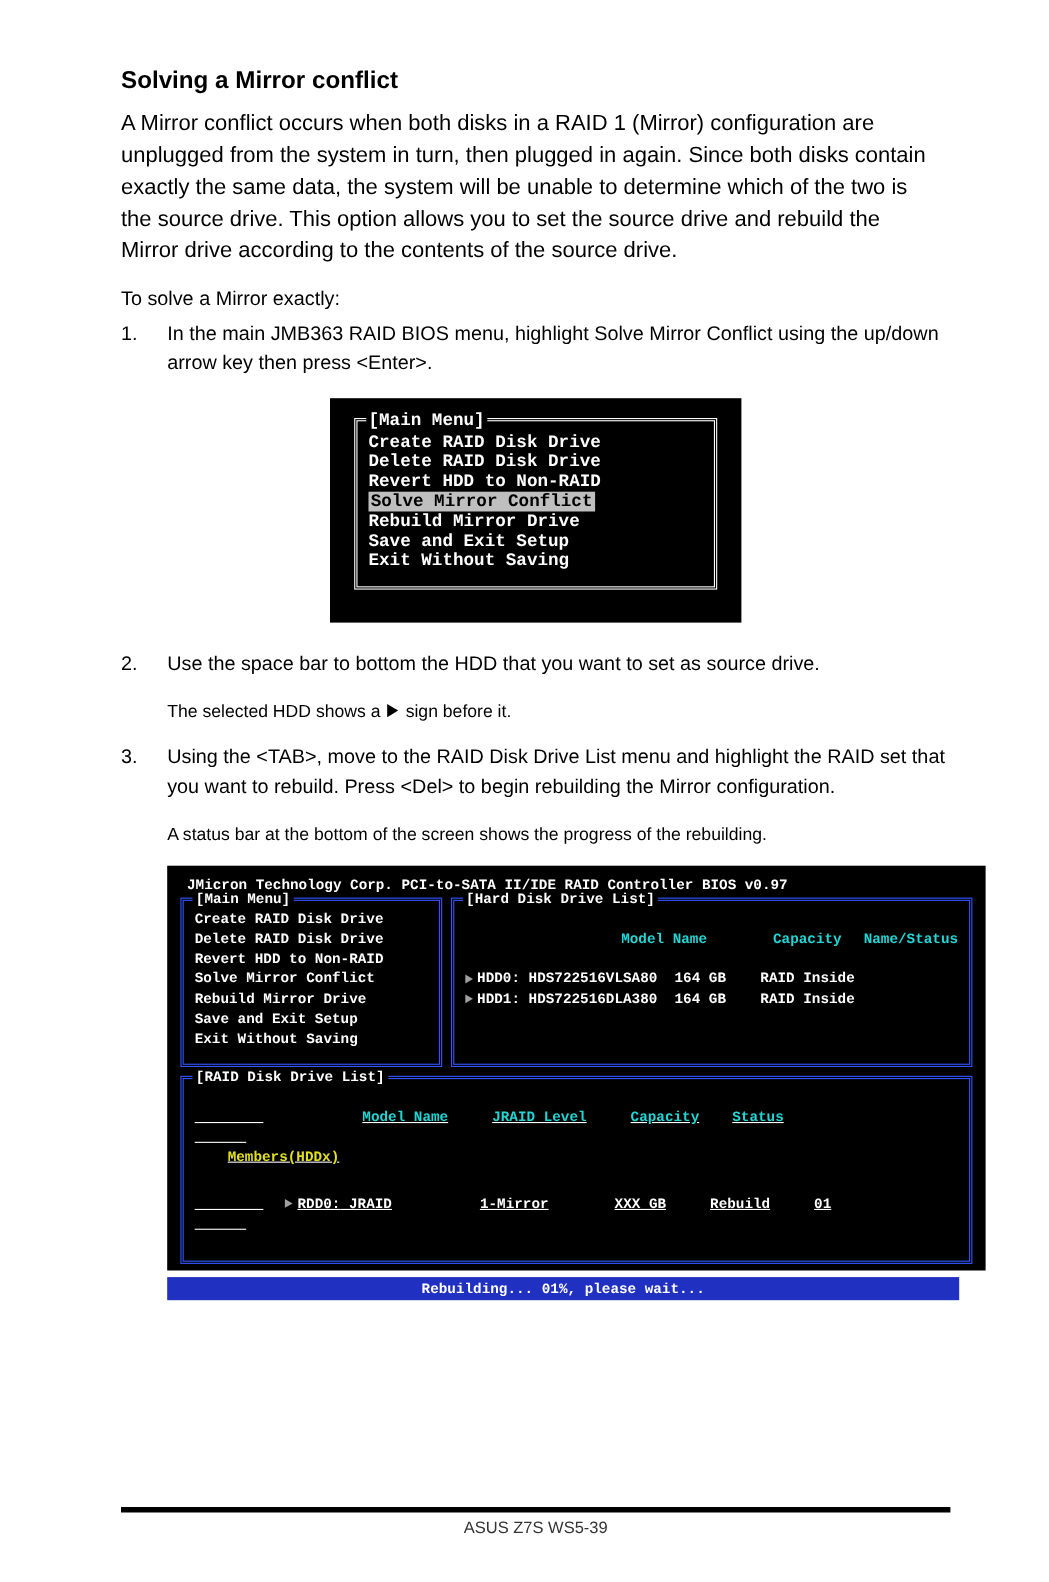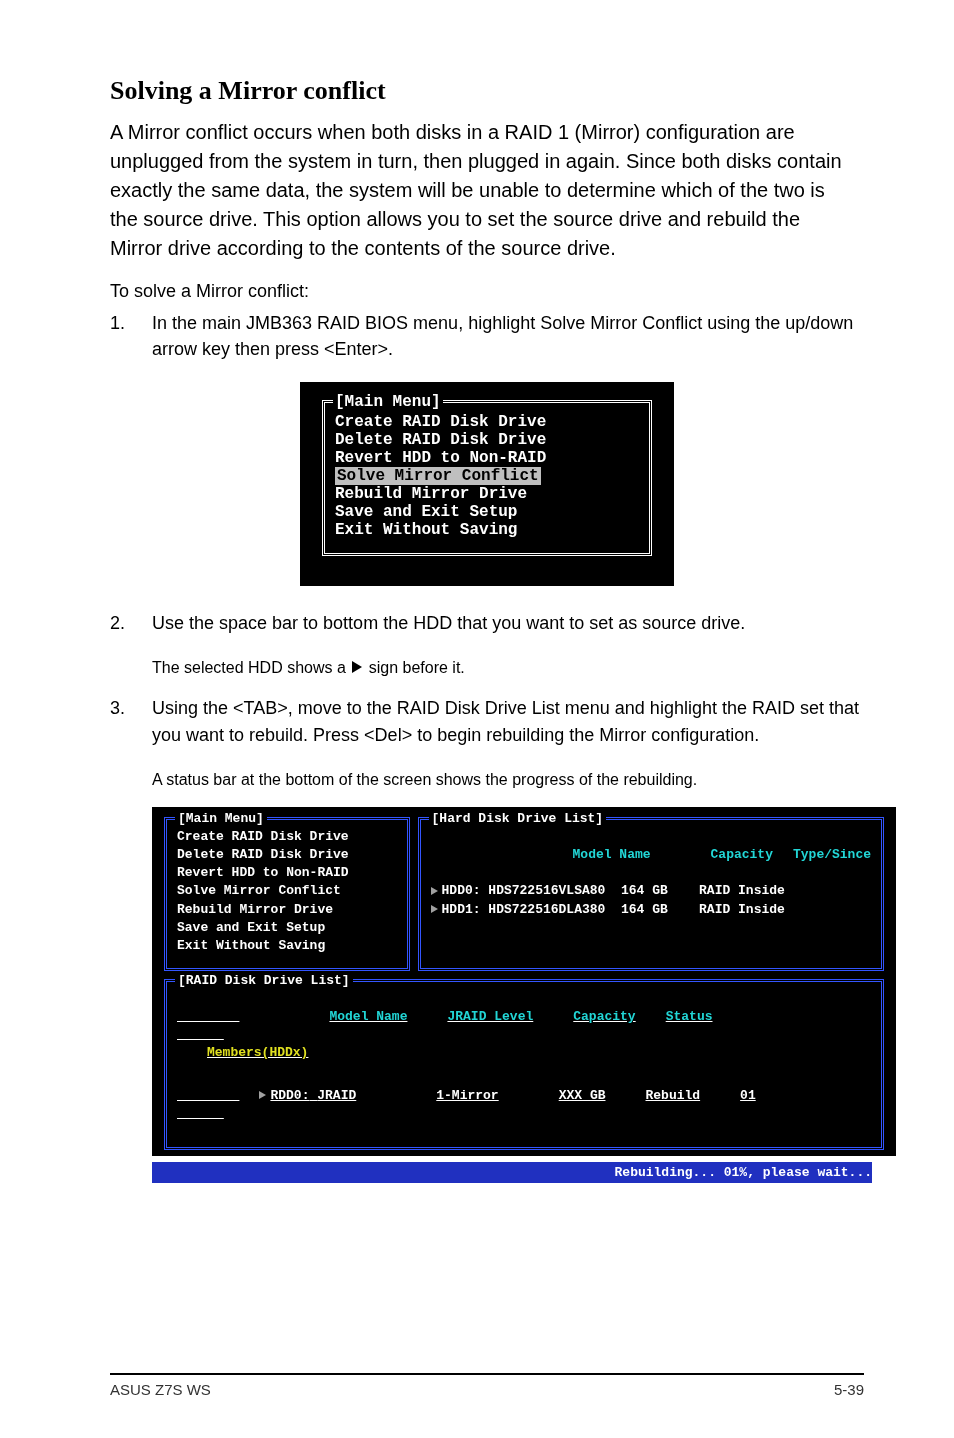--- a/index.html
+++ b/index.html
@@ -10,24 +10,23 @@
     background: #fff;
   }
   .page {
     width: 954px;
     min-height: 1438px;
     box-sizing: border-box;
     padding: 60px 90px 40px 110px;
     position: relative;
   }
   h2.section-title {
-    font-size: 26px;
-    font-weight: bold;
-    margin: 16px 0 12px 0;
-    font-family: Liberation Serif, serif;
+    font-size: 22px;
+    font-weight: bold;
+    margin: 0 0 12px 0;
   }
   p.body {
     font-size: 20px;
     line-height: 1.45;
     margin: 0 16px 18px 0;
   }
   p.lead {
     font-size: 18px;
     margin: 0 0 8px 0;
   }
@@ -135,21 +134,21 @@
   }
   .panel.main { width: 228px; min-height: 130px; }
   .panel.hdd { flex: 1; min-height: 130px; }
   .panel.raid { margin-top: 8px; min-height: 120px; padding-bottom: 24px; text-decoration: underline; }
   .cyan { color: #22d6d6; }
   .yellow { color: #e0e020; }
   .white { color: #fff; }
   .blue-bar {
     background: #2030c0;
     color: #fff;
-    text-align: right;
+    text-align: center;
     padding: 3px 0;
     margin-top: 6px;
     font-family: "Courier New", monospace;
     font-size: 13px;
     font-weight: bold;
     width: 720px;
     margin-left: 42px;
   }
   .panel .line { white-space: pre; line-height: 1.4; }
   .tri-w {
@@ -160,37 +159,37 @@
     border-left: 7px solid #a0a0a0;
     margin-right: 4px;
     vertical-align: middle;
   }
   .footer {
     position: absolute;
     bottom: 40px;
     left: 110px;
     right: 90px;
     display: flex;
-    justify-content: space-between;
+    justify-content: center;
     font-size: 15px;
     color: #333;
-    border-top: 2px solid #000000;
+    border-top: 5px solid #000000;
     padding-top: 6px;
   }
 </style>
 </head>
 <body>
 
 <div class="page">
 
   <h2 class="section-title">Solving a Mirror conflict</h2>
 
   <p class="body">A Mirror conflict occurs when both disks in a RAID 1 (Mirror) configuration are unplugged from the system in turn, then plugged in again. Since both disks contain exactly the same data, the system will be unable to determine which of the two is the source drive. This option allows you to set the source drive and rebuild the Mirror drive according to the contents of the source drive.</p>
 
-  <p class="lead">To solve a Mirror conflict:</p>
+  <p class="lead">To solve a Mirror exactly:</p>
 
   <ol class="steps">
     <li>
       <span class="num">1.</span>
       <span class="txt">In the main JMB363 RAID BIOS menu, highlight Solve Mirror Conflict using the up/down arrow key then press &lt;Enter&gt;.</span>
     </li>
   </ol>
 
   <div class="bios-small-wrap">
     <div class="bios-small">
@@ -221,37 +220,38 @@
 
   <ol class="steps">
     <li>
       <span class="num">3.</span>
       <span class="txt">Using the &lt;TAB&gt;, move to the RAID Disk Drive List menu and highlight the RAID set that you want to rebuild. Press &lt;Del&gt; to begin rebuilding the Mirror configuration.</span>
     </li>
   </ol>
   <div class="after-step">A status bar at the bottom of the screen shows the progress of the rebuilding.</div>
 
   <div class="bios-large">
+    <div class="header">JMicron Technology Corp. PCI-to-SATA II/IDE RAID Controller BIOS v0.97</div>
     <div class="row2">
       <div class="panel main">
         <span class="ptitle">[Main Menu]</span>
         <div id="large-main-items">
             <div class="line white">Create RAID Disk Drive</div>
             <div class="line white">Delete RAID Disk Drive</div>
             <div class="line white">Revert HDD to Non-RAID</div>
             <div class="line white">Solve Mirror Conflict</div>
             <div class="line white">Rebuild Mirror Drive</div>
             <div class="line white">Save and Exit Setup</div>
             <div class="line white">Exit Without Saving</div>
           </div>
       </div>
       <div class="panel hdd">
         <span class="ptitle">[Hard Disk Drive List]</span>
         <div class="line">
-          <span style="display:inline-block;width:64px;"></span><span class="cyan">Model Name</span><span style="display:inline-block;width:60px;"></span><span class="cyan">Capacity</span><span style="display:inline-block;width:20px;"></span><span class="cyan">Type/Since</span>
+          <span style="display:inline-block;width:64px;"></span><span class="cyan">Model Name</span><span style="display:inline-block;width:60px;"></span><span class="cyan">Capacity</span><span style="display:inline-block;width:20px;"></span><span class="cyan">Name/Status</span>
         </div>
         <div id="hdd-rows">
             <div class="line white"><span class="tri-w"></span><span>HDD0:</span> <span>HDS722516VLSA80</span>  <span>164 GB</span>    <span>RAID Inside</span></div>
             <div class="line white"><span class="tri-w"></span><span>HDD1:</span> <span>HDS722516DLA380</span>  <span>164 GB</span>    <span>RAID Inside</span></div>
           </div>
       </div>
     </div>
     <div class="panel raid">
       <span class="ptitle">[RAID Disk Drive List]</span>
       <div class="line">

